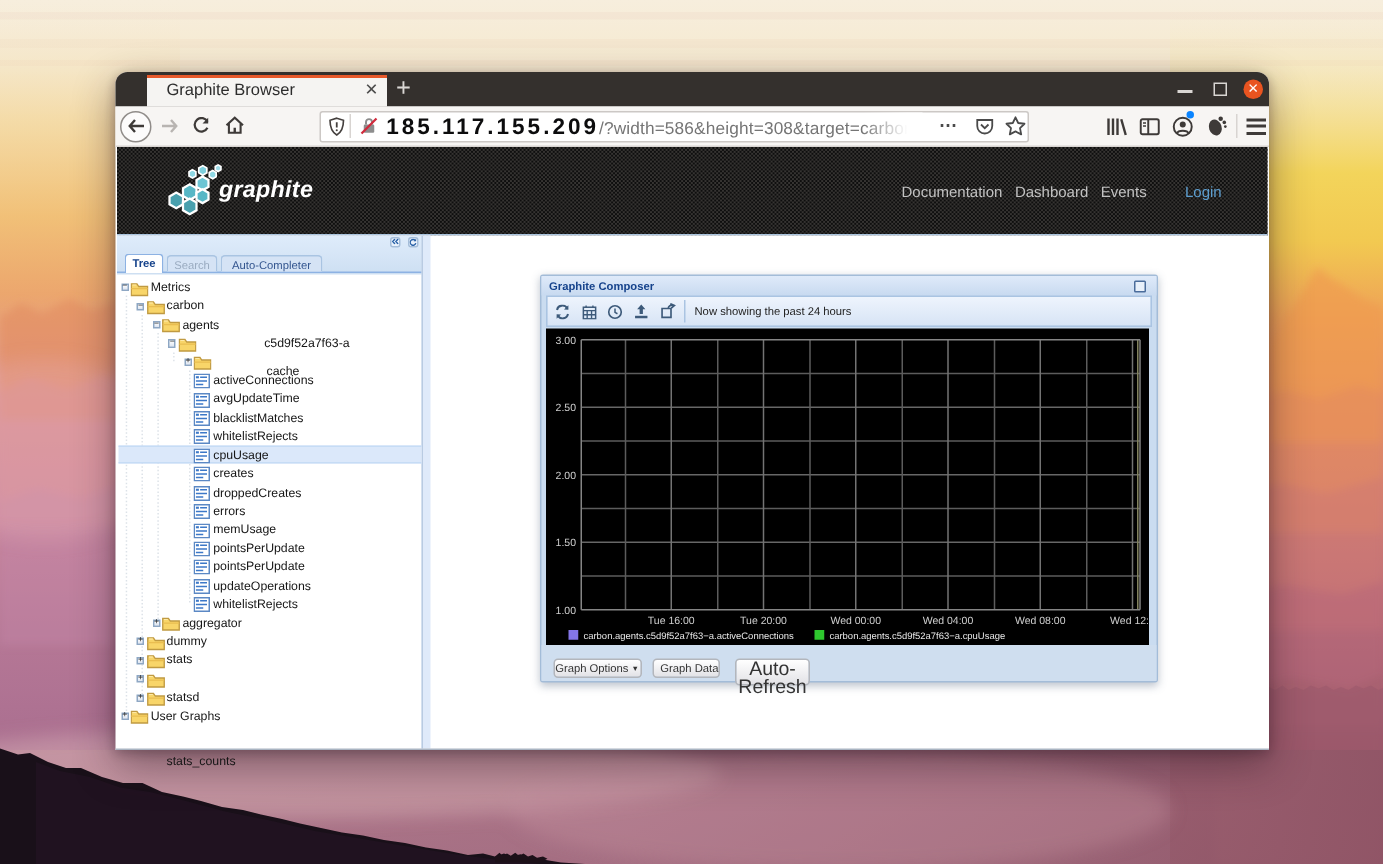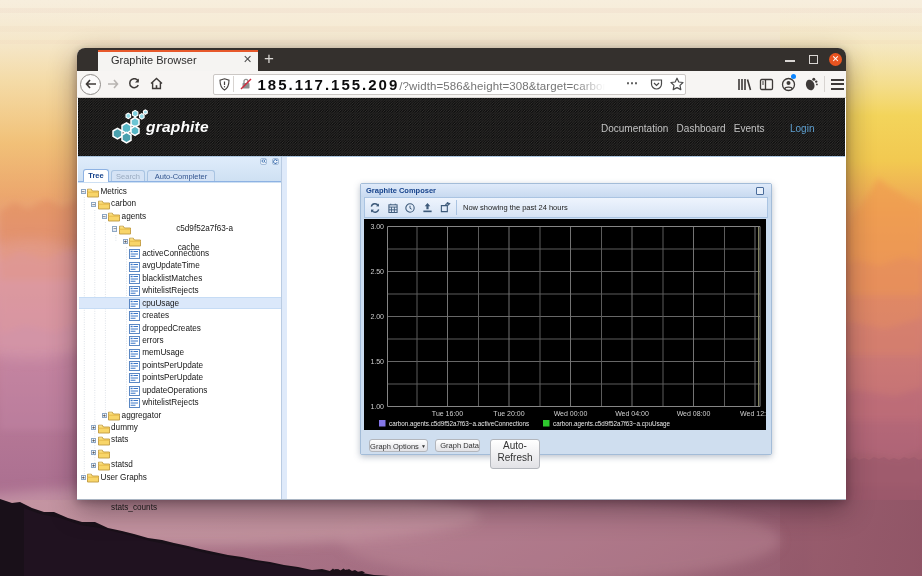--- a/index.html
+++ b/index.html
@@ -442,13 +442,13 @@
   </g>
   <rect x="15" y="201" width="6.5" height="6.5" fill="#8476e8"></rect>
   <text x="25" y="207" fill="#e8e8e8" font-size="6.3" font-family="Liberation Sans">carbon.agents.c5d9f52a7f63−a.activeConnections</text>
   <rect x="179" y="201" width="6.5" height="6.5" fill="#2ec82e"></rect>
   <text x="189" y="207" fill="#e8e8e8" font-size="6.3" font-family="Liberation Sans">carbon.agents.c5d9f52a7f63−a.cpuUsage</text>
 </svg>
 
 <div class="abs" style="left:361px;top:430px;width:410px;height:24px;background:#cfdeef;"></div>
 <div class="abs" style="left:368.5px;top:439px;width:59px;height:13px;background:linear-gradient(180deg,#ffffff,#e2e2e6);border:1px solid #b3b6bc;border-radius:3px;font-size:7.5px;color:#333;text-align:center;line-height:12px;">Graph Options <span style="font-size:5px;vertical-align:1px;">▼</span></div>
 <div class="abs" style="left:435px;top:439px;width:45px;height:13px;background:linear-gradient(180deg,#ffffff,#e2e2e6);border:1px solid #b3b6bc;border-radius:3px;font-size:7.5px;color:#333;text-align:right;line-height:12px;">Graph Data</div>
-<div class="abs" style="left:490px;top:439px;width:50px;height:30px;background:linear-gradient(180deg,#ffffff,#e2e2e6);border:1px solid #b3b6bc;border-radius:3px;font-size:10px;color:#333;text-align:center;line-height:12px;">Auto-Refresh</div>
+<div class="abs" style="left:490px;top:439px;width:50px;height:18px;background:linear-gradient(180deg,#ffffff,#e2e2e6);border:1px solid #b3b6bc;border-radius:3px;font-size:13px;color:#333;text-align:center;line-height:12px;">Auto-Refresh</div>
 
 </body></html>

